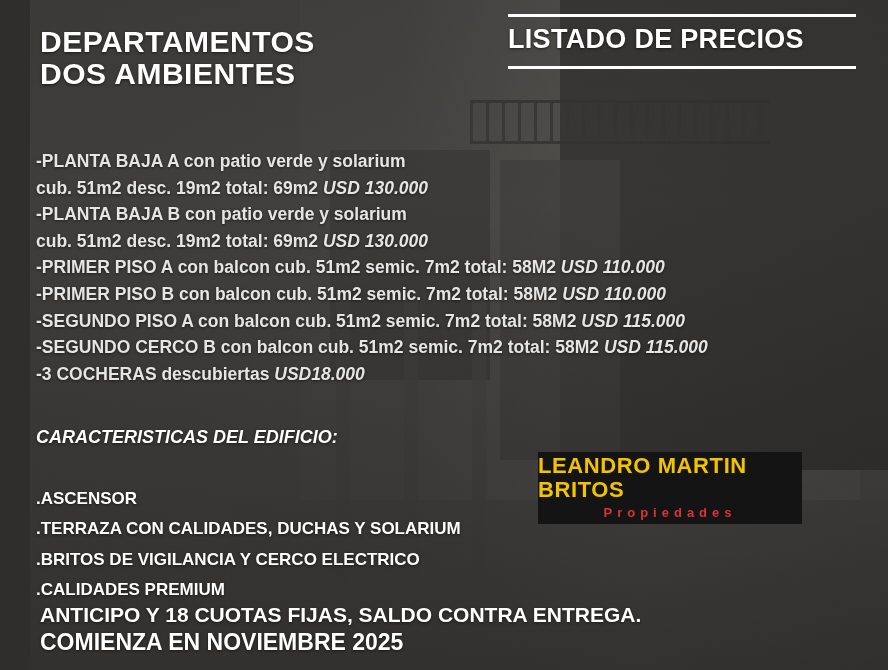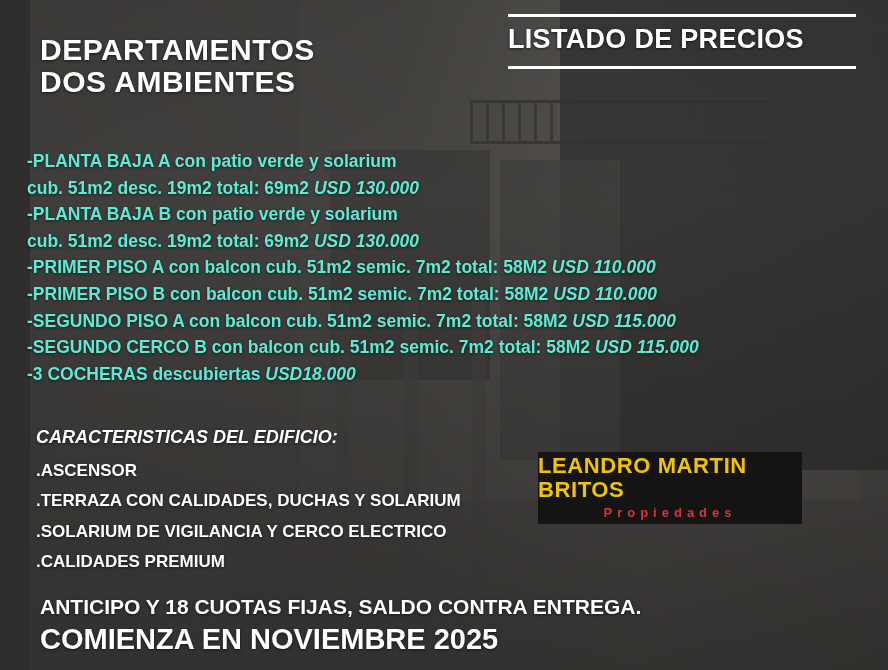--- a/index.html
+++ b/index.html
@@ -85,21 +85,21 @@
     position: absolute;
     left: 0; top: 0; width: 30px; height: 670px;
     background: #2f2e2c;
   }
 
   
   .content { position: absolute; inset: 0; }
 
   .title-block {
     position: absolute;
-    left: 40px; top: 34px;
+    left: 40px; top: 26px;
     color: #ffffff;
   }
   .t1, .t2 {
     font-size: 30px;
     font-weight: bold;
     letter-spacing: .5px;
     line-height: 1.08;
     text-shadow: 0 1px 3px rgba(0,0,0,.6);
   }
   .t3 {
@@ -124,23 +124,23 @@
     text-align: left;
     color: #fff;
     font-size: 27px;
     font-weight: bold;
     letter-spacing: .3px;
     text-shadow: 0 1px 3px rgba(0,0,0,.6);
   }
 
   .list {
     position: absolute;
-    left: 27px; top: 148px;
+    left: 36px; top: 148px;
     width: 820px;
-    color: #5eead4;
+    color: #e5e5e5;
   }
   .list-row {
     font-size: 17.5px;
     font-weight: bold;
     line-height: 1.52;
     white-space: nowrap;
     text-shadow: 0 1px 3px rgba(0,0,0,.55);
   }
   .list-row .price {
     font-style: italic;
@@ -150,21 +150,21 @@
     position: absolute;
     left: 36px; top: 427px;
     color: #fff;
     font-size: 18px;
     font-weight: bold;
     font-style: italic;
     text-shadow: 0 1px 3px rgba(0,0,0,.55);
   }
   .feat-list {
     position: absolute;
-    left: 36px; top: 456px;
+    left: 36px; top: 484px;
     color: #fff;
   }
   .feat-row {
     font-size: 17px;
     font-weight: bold;
     line-height: 1.78;
     text-shadow: 0 1px 3px rgba(0,0,0,.55);
   }
 
   .footer {
@@ -172,21 +172,21 @@
     left: 40px; bottom: 14px;
     color: #fff;
   }
   .f1 {
     font-size: 21px;
     font-weight: bold;
     line-height: 1.35;
     text-shadow: 0 1px 3px rgba(0,0,0,.55);
   }
   .f2 {
-    font-size: 29px;
+    font-size: 23px;
     font-weight: bold;
     line-height: 1.18;
     text-shadow: 0 1px 3px rgba(0,0,0,.55);
   }
 
   
   .logo {
     position: absolute;
     left: 538px; top: 452px;
     width: 264px; height: 72px;
@@ -279,21 +279,21 @@
       <div class="list-row">
         <span>-3 COCHERAS descubiertas</span>
         <span class="price">USD18.000</span>
       </div>
     </div>
 
     <div class="feat-title">CARACTERISTICAS DEL EDIFICIO:</div>
     <div class="feat-list">
       <div class="feat-row">.ASCENSOR</div>
       <div class="feat-row">.TERRAZA CON CALIDADES, DUCHAS Y SOLARIUM</div>
-      <div class="feat-row">.SOLARIUM DE VIGILANCIA Y CERCO ELECTRICO</div>
+      <div class="feat-row">.BRITOS DE VIGILANCIA Y CERCO ELECTRICO</div>
       <div class="feat-row">.CALIDADES PREMIUM</div>
     </div>
 
     <div class="logo">
       <div class="logo-name">LEANDRO MARTIN BRITOS</div>
       <div class="logo-sub">Propiedades</div>
     </div>
 
     <div class="footer">
       <div class="f1">ANTICIPO Y 18 CUOTAS FIJAS, SALDO CONTRA ENTREGA.</div>

